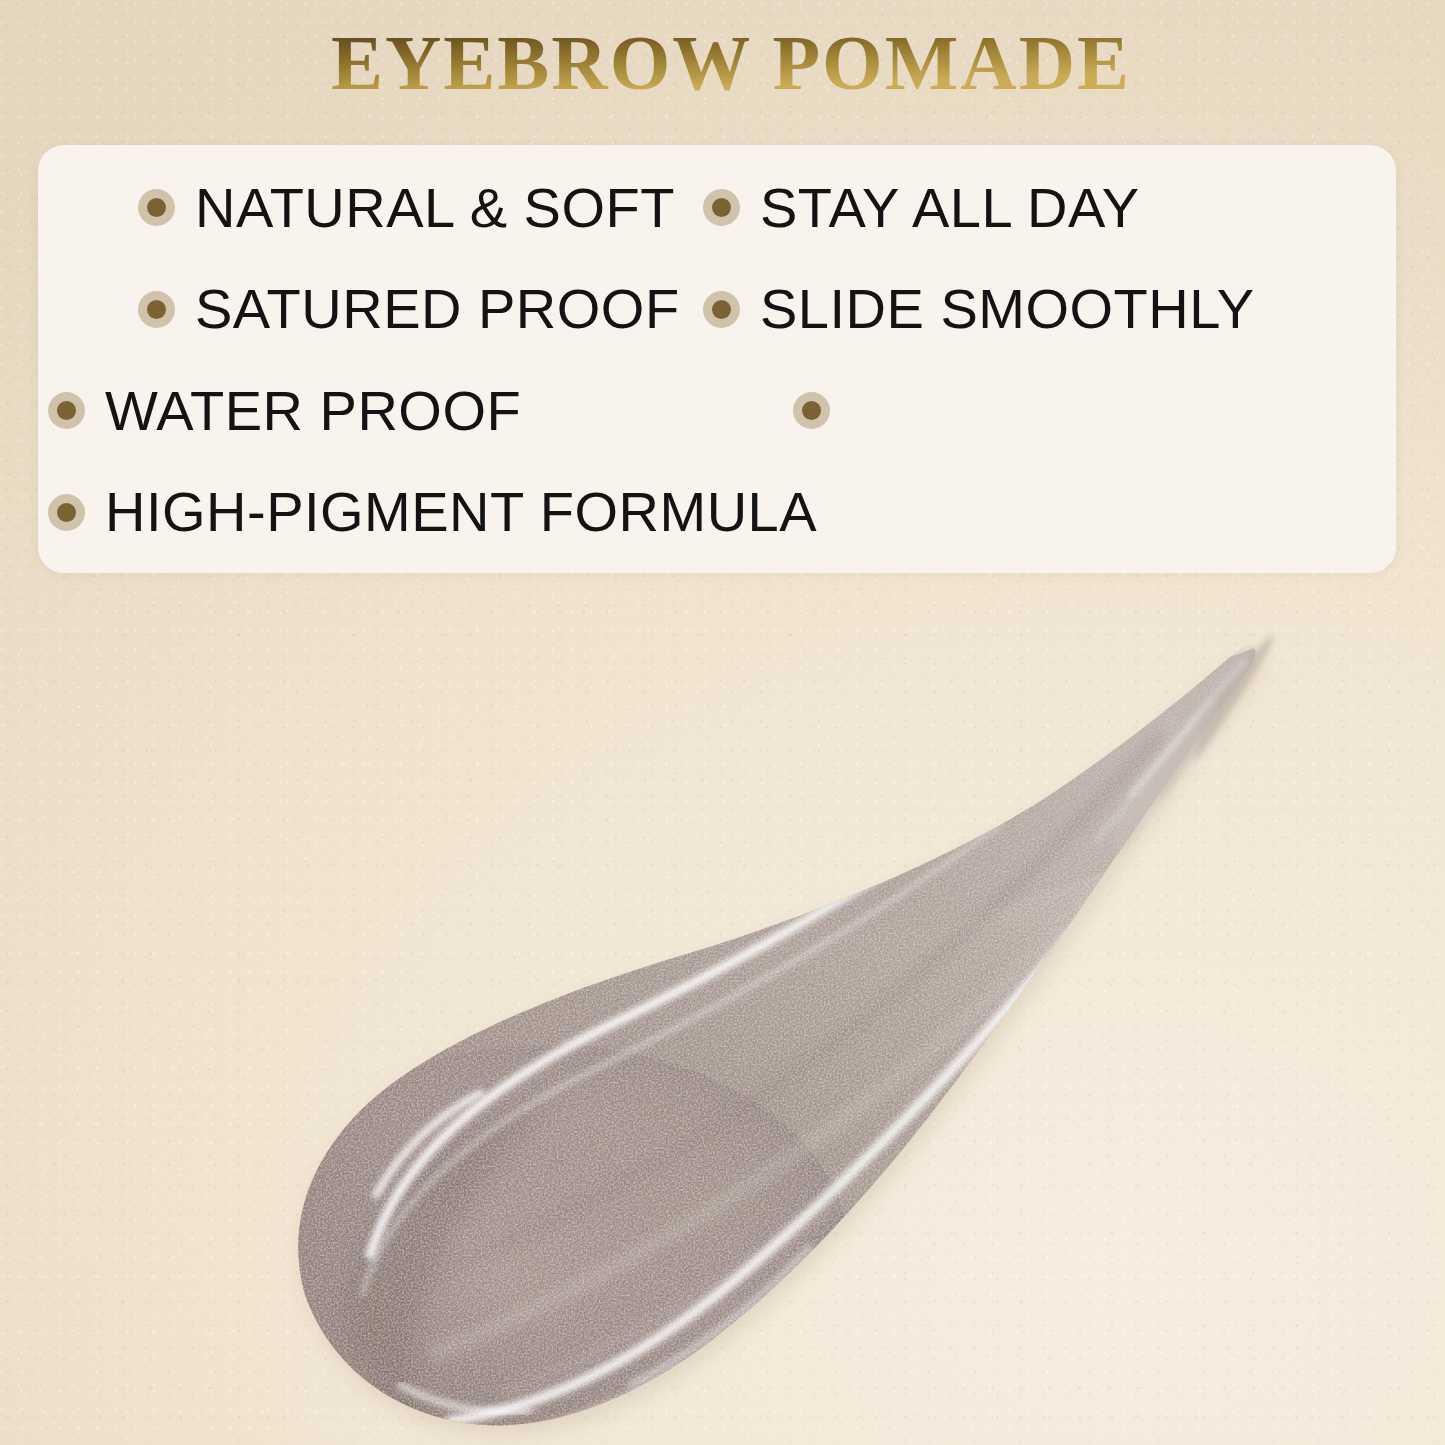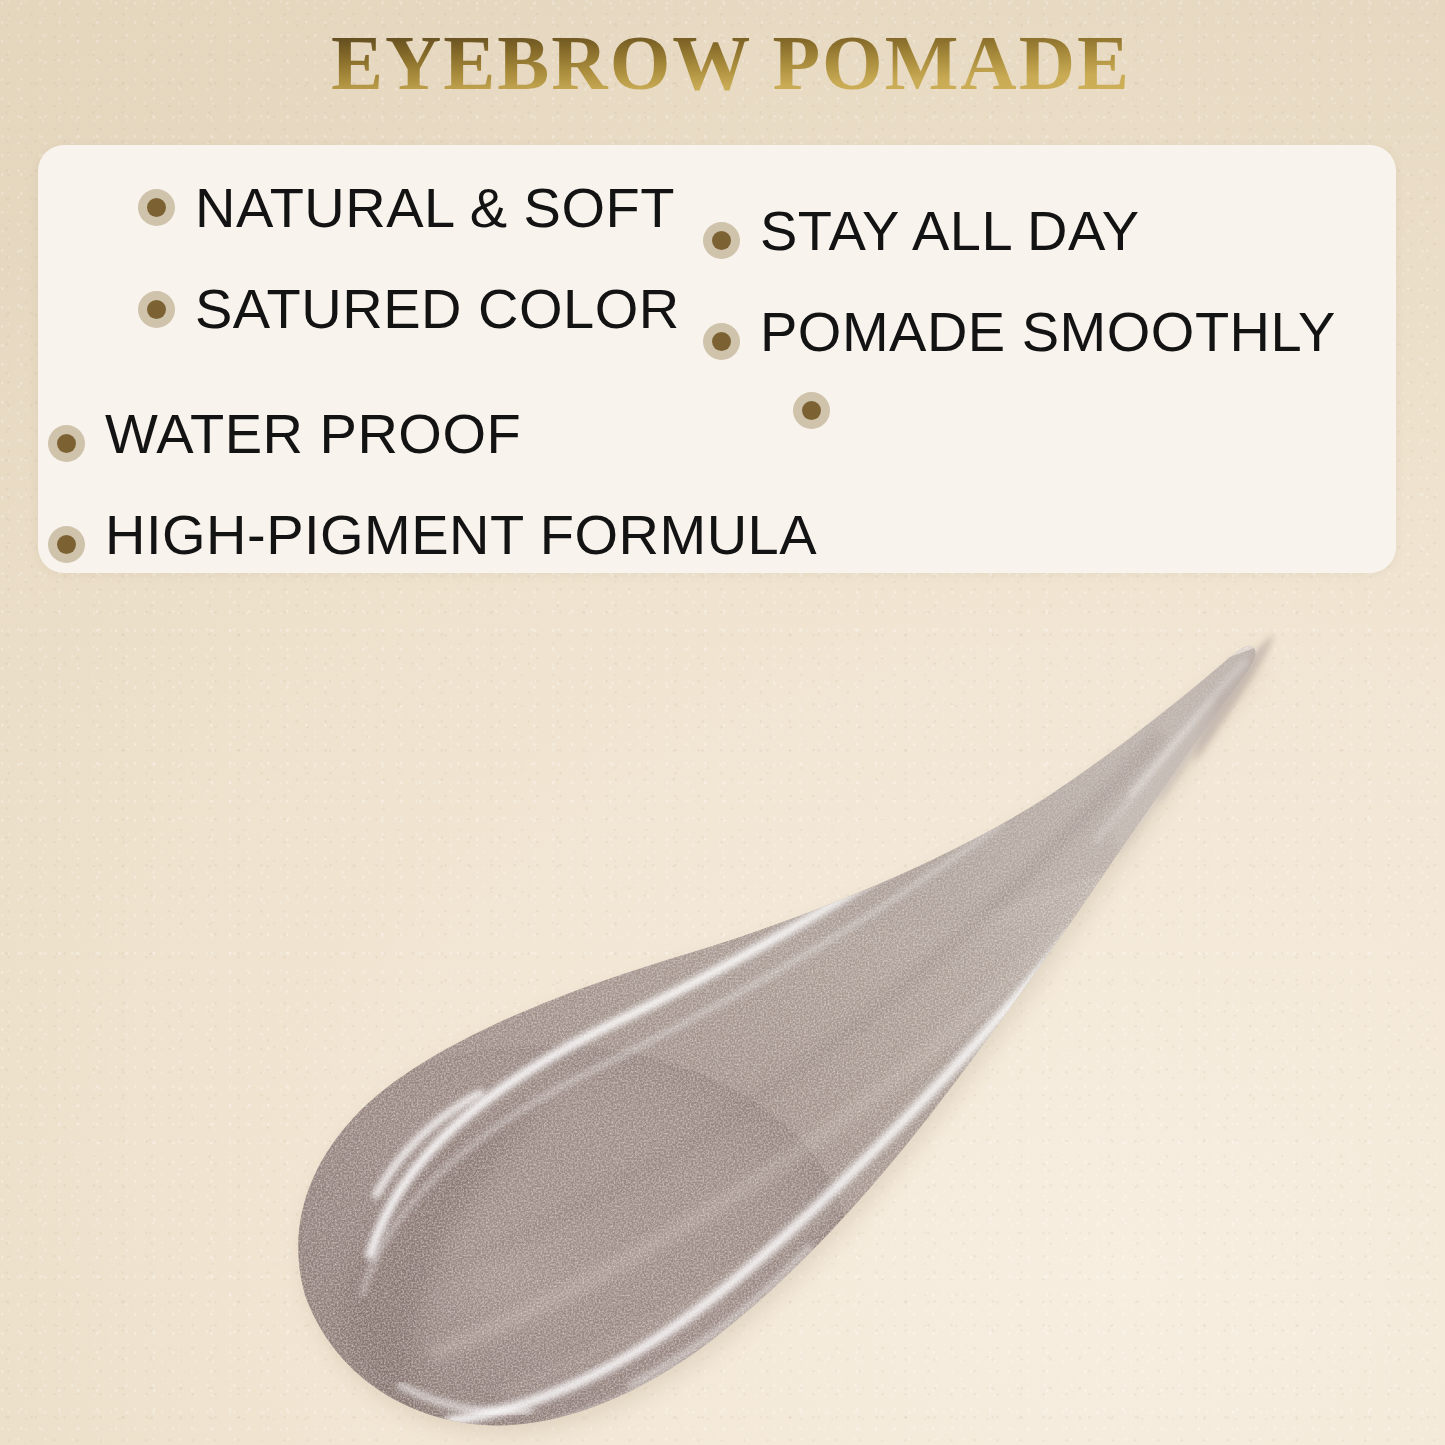--- a/index.html
+++ b/index.html
@@ -93,21 +93,21 @@
     grid-template-rows: repeat(4, 1fr);
     padding: 12px 0 10px 0;
     box-sizing: border-box;
   }
   .feature-item {
     display: flex;
     align-items: center;
     gap: 20px;
   }
   .feature-item.col-left  { padding-left: 100px; text-align: right; }
-  .feature-item.col-right { padding-left: 10px; align-items: flex-end; }
+  .feature-item.col-right { padding-left: 10px; }
 
   .bullet {
     flex: 0 0 auto;
     width: 37px;
     height: 37px;
     border-radius: 50%;
     background: #cfc3ac;
     display: flex;
     align-items: center;
     justify-content: center;
@@ -157,25 +157,25 @@
         <span class="bullet"></span>
         <span class="feature-label">NATURAL &amp; SOFT</span>
       </div>
       <div class="feature-item col-right">
         <span class="bullet"></span>
         <span class="feature-label">STAY ALL DAY</span>
       </div>
 
       <div class="feature-item col-left">
         <span class="bullet"></span>
-        <span class="feature-label">SATURED COLOR</span>
+        <span class="feature-label">SATURED PROOF</span>
       </div>
       <div class="feature-item col-right">
         <span class="bullet"></span>
-        <span class="feature-label">POMADE SMOOTHLY</span>
+        <span class="feature-label">SLIDE SMOOTHLY</span>
       </div>
 
       <div class="feature-item col-right">
         <span class="bullet"></span>
         <span class="feature-label">WATER PROOF</span>
       </div>
 
       <div class="feature-item col-left">
         <span class="bullet"></span>
       </div>

